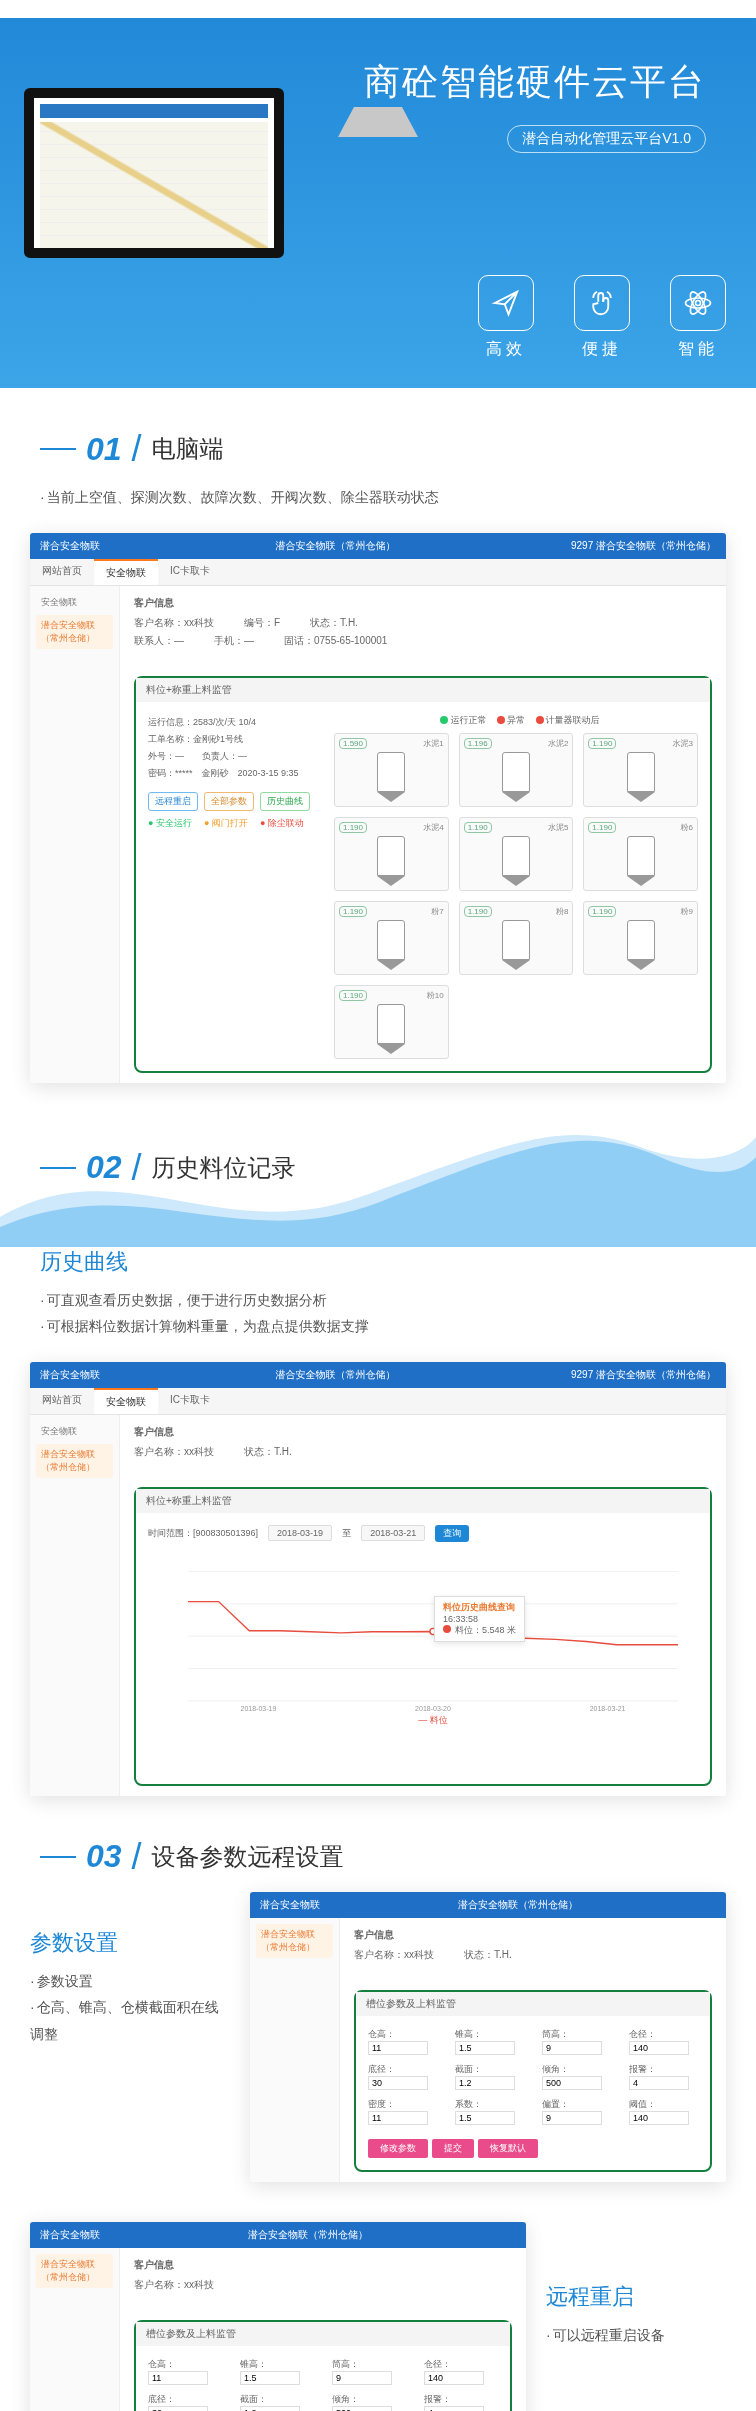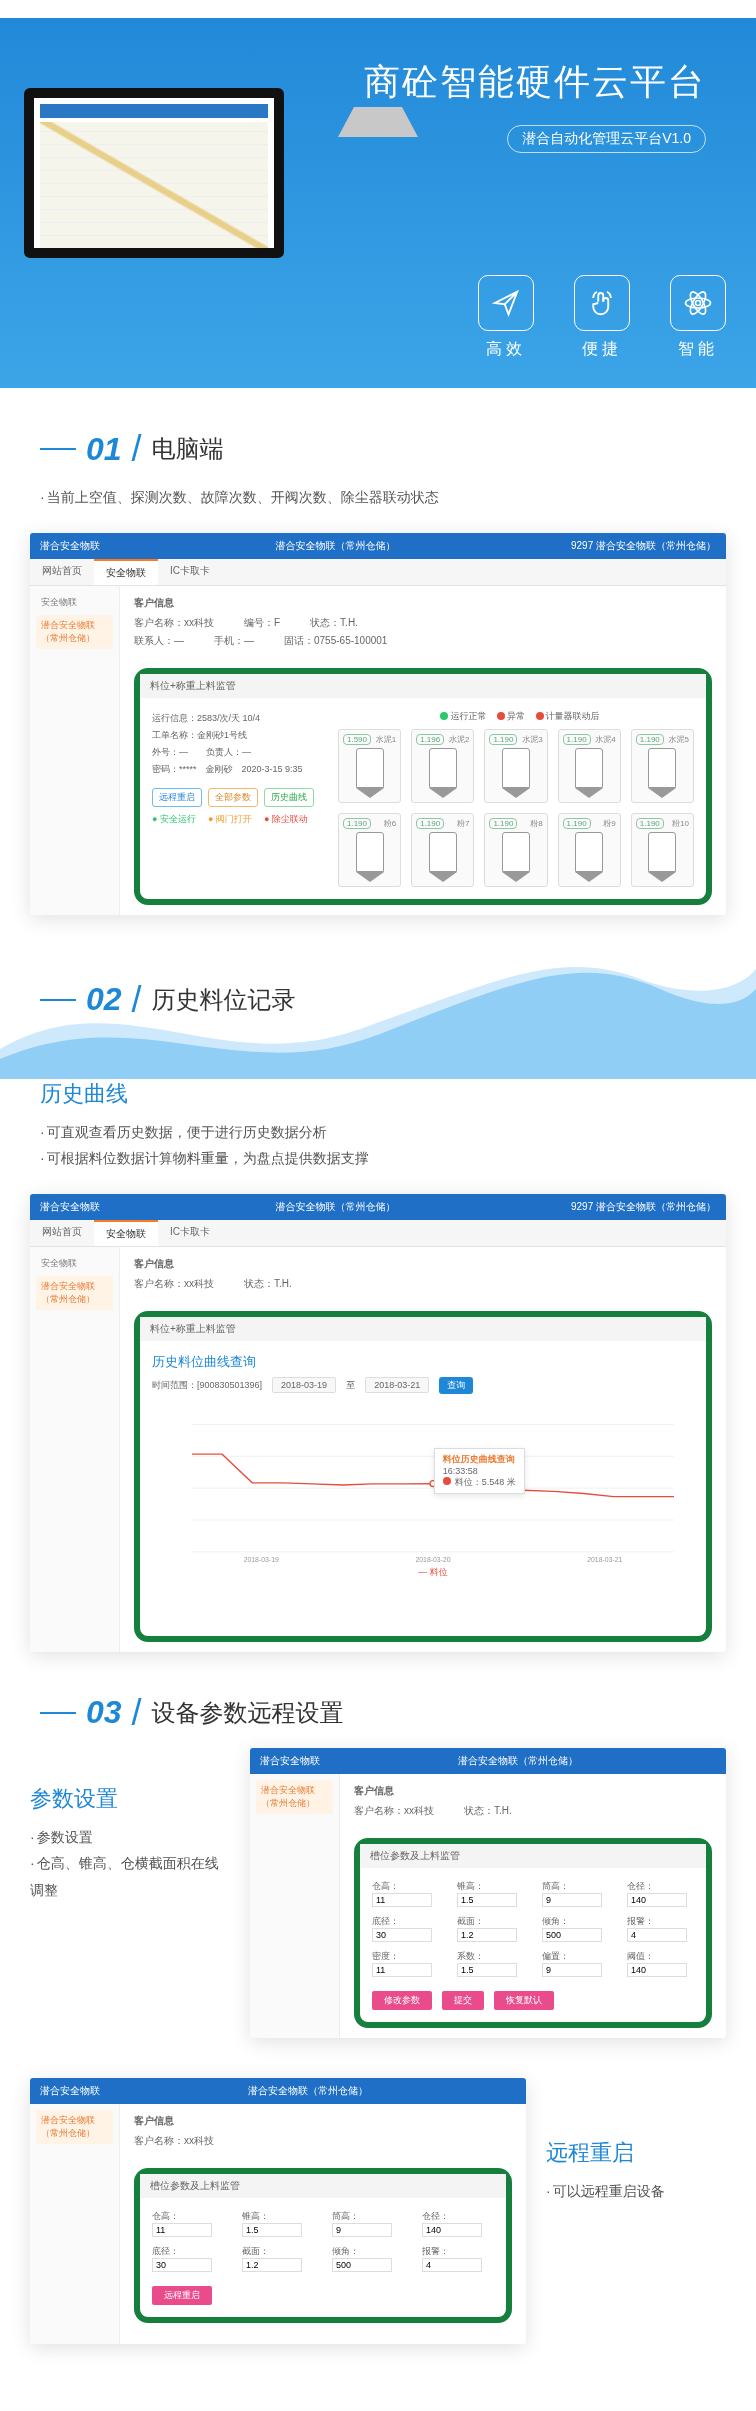--- a/index.html
+++ b/index.html
@@ -39,27 +39,27 @@
 .shot-tabs { background: #f6f6f6; border-bottom: 1px solid #e3e3e3; display: flex; font-size: 10px; }
 .shot-tab { padding: 5px 12px; color: #666; }
 .shot-tab.active { background: #fff; border-top: 2px solid #ff7a1a; color: #333; }
 .shot-body { display: flex; min-height: 240px; }
 .side { width: 90px; background: #fafafa; border-right: 1px solid #eee; padding: 6px; font-size: 9px; color: #777; }
 .side-item { padding: 4px 5px; border-radius: 3px; margin-bottom: 2px; }
 .side-item.active { background: #fff3e6; color: #e8792f; }
 .main { flex: 1; padding: 10px 14px; font-size: 10px; color: #666; }
 .info-row { display: flex; flex-wrap: wrap; gap: 6px 30px; margin-bottom: 4px; }
 .info-item { white-space: nowrap; }
-.card { border: 6px solid #15803d; border-radius: 14px; margin-top: 20px; }
+.card { border: 2px solid #15803d; border-radius: 8px; margin-top: 28px; }
 .card-head { background: #f4f4f4; padding: 5px 10px; font-size: 10px; }
 .card-body { padding: 12px; }
 .status-dots { text-align: center; font-size: 9px; margin-bottom: 6px; }
 .dot { display:inline-block; width:8px; height:8px; border-radius:50%; vertical-align: middle; margin: 0 2px 0 8px; }
 .dot.g { background:#28c86c; } .dot.r { background:#e74c3c; }
-.silo-grid { display: grid; grid-template-columns: repeat(5, 1fr); gap: 10px; }
+.silo-grid { display: grid; grid-template-columns: repeat(3, 1fr); gap: 10px; }
 .silo { border: 1px solid #ddd; border-radius: 3px; background: #fafafa; padding: 4px; display: flex; flex-direction: column; align-items: center; font-size: 8px; }
 .silo-top { width: 100%; display: flex; justify-content: space-between; margin-bottom: 3px; }
 .badge { border: 1px solid #8ec7a3; color: #5aa87a; border-radius: 4px; padding: 0 3px; font-size: 8px; }
 .silo-body { width: 28px; height: 40px; background: #fff; border: 1.2px solid #999; border-radius: 3px 3px 0 0; position: relative; }
 .silo-cone { width: 0; height: 0; border-left: 14px solid transparent; border-right: 14px solid transparent; border-top: 10px solid #999; }
 
 
 .wave-wrap { position: relative; height: 140px; margin-top: 24px; }
 .wave { position: absolute; left:0; right:0; bottom:0; }
 
@@ -336,21 +336,20 @@
     </div>
     <div class="main">
       <div style="font-weight:600;margin-bottom:6px;">客户信息</div>
       <div class="info-row">
           <span class="info-item">客户名称：xx科技</span>
           <span class="info-item">状态：T.H.</span>
         </div>
       <div class="card">
         <div class="card-head">料位+称重上料监管</div>
         <div class="card-body" style="position:relative;">
-          <div class="chart-title2">历史料位曲线查询</div>
           <div class="chart-ctrl">
             <span>时间范围：[900830501396] </span>
             <span class="pill">2018-03-19</span>
             <span>至</span>
             <span class="pill">2018-03-21</span>
             <span class="btn-blue">查询</span>
           </div>
           <div class="chart-area">
             <svg class="chart-svg" viewBox="0 0 560 150">
               <g stroke="#eee">
@@ -424,21 +423,21 @@
                 <div><span>仓径：</span><input value="140" style=""></div>
                 <div><span>底径：</span><input value="30" style=""></div>
                 <div><span>截面：</span><input value="1.2" style=""></div>
                 <div><span>倾角：</span><input value="500" style=""></div>
                 <div><span>报警：</span><input value="4" style=""></div>
                 <div><span>密度：</span><input value="11" style=""></div>
                 <div><span>系数：</span><input value="1.5" style=""></div>
                 <div><span>偏置：</span><input value="9" style=""></div>
                 <div><span>阈值：</span><input value="140" style=""></div>
               </div>
-            <div style="margin-top:14px;display:flex;gap:10px;">
+            <div style="margin-top:14px;display:flex;gap:4px;">
               <button class="btn-pink">修改参数</button>
               <button class="btn-pink">提交</button>
               <button class="btn-pink">恢复默认</button>
             </div>
           </div>
         </div>
       </div>
     </div>
   </div>
 </div>

